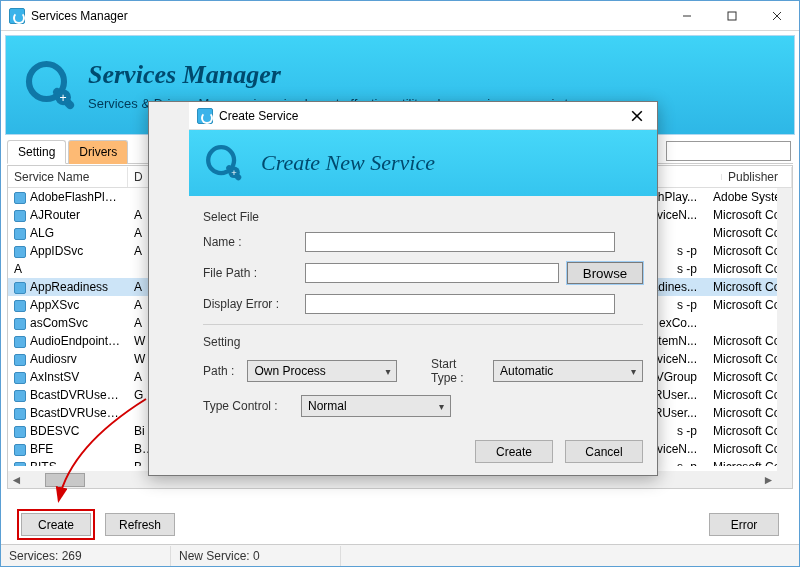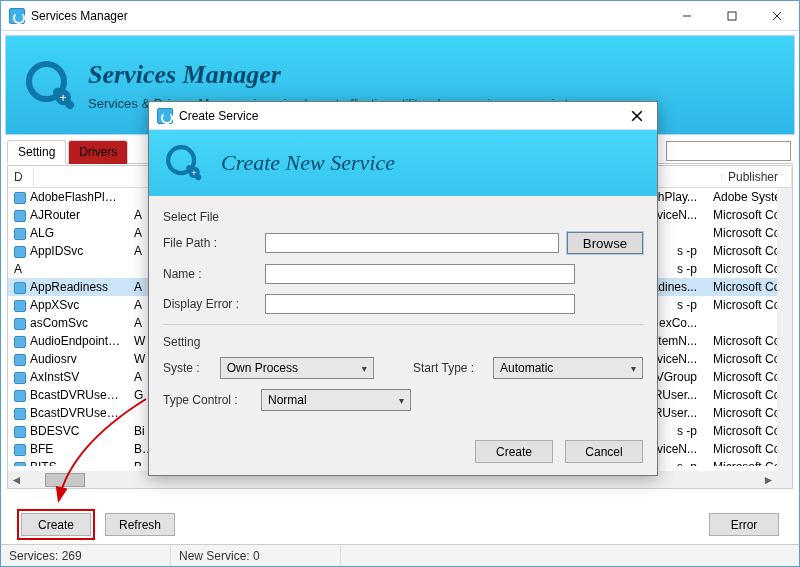--- a/index.html
+++ b/index.html
@@ -8,21 +8,21 @@
   .titlebar { height: 30px; display:flex; align-items:center; justify-content:space-between; border-bottom:1px solid #d8d8d8; padding:0 0 0 8px; background:#fff;}
   .titlebar .title-left{display:flex;align-items:center;gap:6px;}
   .win-controls{display:flex;}
   .win-btn{width:45px;height:30px;display:flex;align-items:center;justify-content:center;color:#555;}
   .win-btn svg{width:10px;height:10px;}
   .banner{height:100px;background:linear-gradient(180deg,#3fd3f7 0%,#36c5ef 50%,#2eb7e6 100%);position:relative;border:1px solid #b0d8f0;margin:4px;display:flex;align-items:center;}
   .banner-text{margin-left:10px;}
   .banner-title{font-family:Georgia,serif;font-size:26px;font-style:italic;color:#004a6e;font-weight:bold;}
   .banner-sub{font-size:13px;color:#003a59;margin-top:6px;}
   .tabs{display:flex;border-bottom:1px solid #ccc;margin:4px 6px 0 6px;}
-  .tab{padding:4px 10px;border:1px solid #ccc;border-bottom:none;background:#b91c1c;margin-right:2px;border-radius:3px 3px 0 0;position:relative;top:1px;}
+  .tab{padding:4px 10px;border:1px solid #ccc;border-bottom:none;background:#fdba74;margin-right:2px;border-radius:3px 3px 0 0;position:relative;top:1px;}
   .tab.active{background:#fff;border-bottom:1px solid #fff;}
   .search-area{position:absolute;right:8px;top:140px;width:125px;height:20px;border:1px solid #999;background:#fff;}
   .grid-wrap{position:absolute;left:6px;right:6px;top:164px;bottom:77px;border:1px solid #ccc;overflow:hidden;}
   .grid-head{display:flex;background:#fff;border-bottom:1px solid #ddd;height:22px;align-items:center;}
   .grid-head .hcell{padding:3px 6px;border-right:1px solid #e4e4e4;white-space:nowrap;overflow:hidden;text-overflow:ellipsis;color:#333;}
   .grid-body{overflow:hidden;height:calc(100% - 44px);}
   .grid-row{display:flex;height:18px;align-items:center;}
   .grid-row.selected{background:#cce4f7;}
   .gcell{padding:1px 6px;white-space:nowrap;overflow:hidden;text-overflow:ellipsis;}
   .row-icon{width:12px;height:12px;display:inline-block;background:#5ab3e8;border:1px solid #3a8cc0;margin-right:4px;vertical-align:middle;border-radius:2px;}
@@ -31,21 +31,21 @@
   .scroll-h .arrow{width:17px;height:17px;display:flex;align-items:center;justify-content:center;color:#666;}
   .scroll-v-stub{position:absolute;right:0;bottom:0;width:15px;height:17px;background:#f0f0f0;}
   .bottom-btns{position:absolute;left:20px;right:20px;bottom:30px;display:flex;justify-content:space-between;}
   .bottom-btns .left-btns{display:flex;gap:14px;}
   .btn{min-width:70px;height:23px;border:1px solid #adadad;background:#e1e1e1;display:inline-flex;align-items:center;justify-content:center;padding:0 10px;cursor:pointer;}
   .create-highlight{outline:2px solid #d40000;outline-offset:2px;}
   .statusbar{position:absolute;bottom:0;left:0;right:0;height:22px;border-top:1px solid #ccc;display:flex;align-items:center;background:#f4f4f4;}
   .status-cell{padding:3px 20px 3px 8px;border-right:1px solid #ddd;color:#333;min-width:170px;}
   
   
-  .modal{position:absolute;left:147px;top:100px;width:510px;height:375px;border:1px solid #777;background:#f0f0f0;box-shadow:0 4px 16px rgba(0,0,0,.3);}
+  .modal{position:absolute;left:147px;top:100px;width:510px;height:375px;border:1px solid #777;background:#f0f0f0;box-shadow:0 4px 16px rgba(0,0,0,.3);padding-left:40px;}
   .modal-title{height:28px;background:#fff;border-bottom:1px solid #ddd;display:flex;align-items:center;justify-content:space-between;padding:0 8px;}
   .modal-title .tl{display:flex;align-items:center;gap:6px;}
   .modal-close{width:24px;height:24px;display:flex;align-items:center;justify-content:center;cursor:pointer;}
   .modal-banner{height:66px;background:linear-gradient(180deg,#46d7f9 0%,#35c5ef 100%);display:flex;align-items:center;padding-left:12px;}
   .modal-banner .mtitle{font-family:Georgia,serif;font-size:22px;font-style:italic;color:#004a6e;margin-left:14px;}
   .modal-body{padding:10px 14px;}
   .fieldset-lbl{color:#333;margin:4px 0 8px 0;}
   .form-row{display:flex;align-items:center;margin-bottom:10px;gap:8px;}
   .form-row label{width:94px;color:#333;}
   .tinput{flex:1;height:20px;border:1px solid #888;background:#fff;padding:0 4px;}
@@ -109,20 +109,21 @@
   </div>
 
   <div class="tabs">
     <div class="tab active">Setting</div>
     <div class="tab">Drivers</div>
   </div>
   <div class="search-area"></div>
 
   <div class="grid-wrap">
     <div class="grid-head">
+      <div class="hcell" style="width:120px">Service Name</div>
       <div class="hcell" style="width:26px">D</div>
       <div class="hcell" style="flex:1"></div>
       <div class="hcell" style="width:70px">Publisher</div>
     </div>
     <div class="grid-body" id="grid-body">
         <div class="grid-row">
           <div class="gcell" style="width:120px"><span class="row-icon"></span>AdobeFlashPlaye...</div>
           <div class="gcell" style="width:26px"></div>
           <div class="gcell" style="flex:1;text-align:right;padding-right:10px">ashPlay...</div>
           <div class="gcell" style="width:85px">Adobe Syste</div>
@@ -267,36 +268,36 @@
         <circle cx="28" cy="28" r="18" fill="none" stroke="#0f77a7" stroke-width="6"></circle>
         <path d="M39 39 L52 52" stroke="#0f77a7" stroke-width="8" stroke-linecap="round"></path>
         <circle cx="46" cy="45" r="8" fill="#0f77a7"></circle>
           <text x="46" y="50" text-anchor="middle" font-size="13" fill="#fff">+</text>
       </svg>
       <div class="mtitle">Create New Service</div>
     </div>
     <div class="modal-body">
       <div class="fieldset-lbl">Select File</div>
       <div class="form-row">
+        <label>Name :</label>
+        <input class="tinput" style="max-width: 310px;">
+      </div>
+      <div class="form-row">
         <label>File Path :</label>
         <input class="tinput" style="">
         <button class="browse-btn">Browse</button>
       </div>
       <div class="form-row">
-        <label>Name :</label>
-        <input class="tinput" style="max-width: 310px;">
-      </div>
-      <div class="form-row">
         <label>Display Error :</label>
         <input class="tinput" style="max-width: 310px;">
       </div>
       <hr class="divider">
       <div class="fieldset-lbl">Setting</div>
       <div class="setting-row">
-        <label style="width:50px">Syste :</label>
+        <label style="width:50px">Path :</label>
         <div class="combo" style="width:158px">
           <span>Own Process</span>
           <span class="chev">▾</span>
         </div>
         <div style="width:24px"></div>
         <label style="width:74px">Start Type :</label>
         <div class="combo" style="width:150px">
           <span>Automatic</span>
           <span class="chev">▾</span>
         </div>

